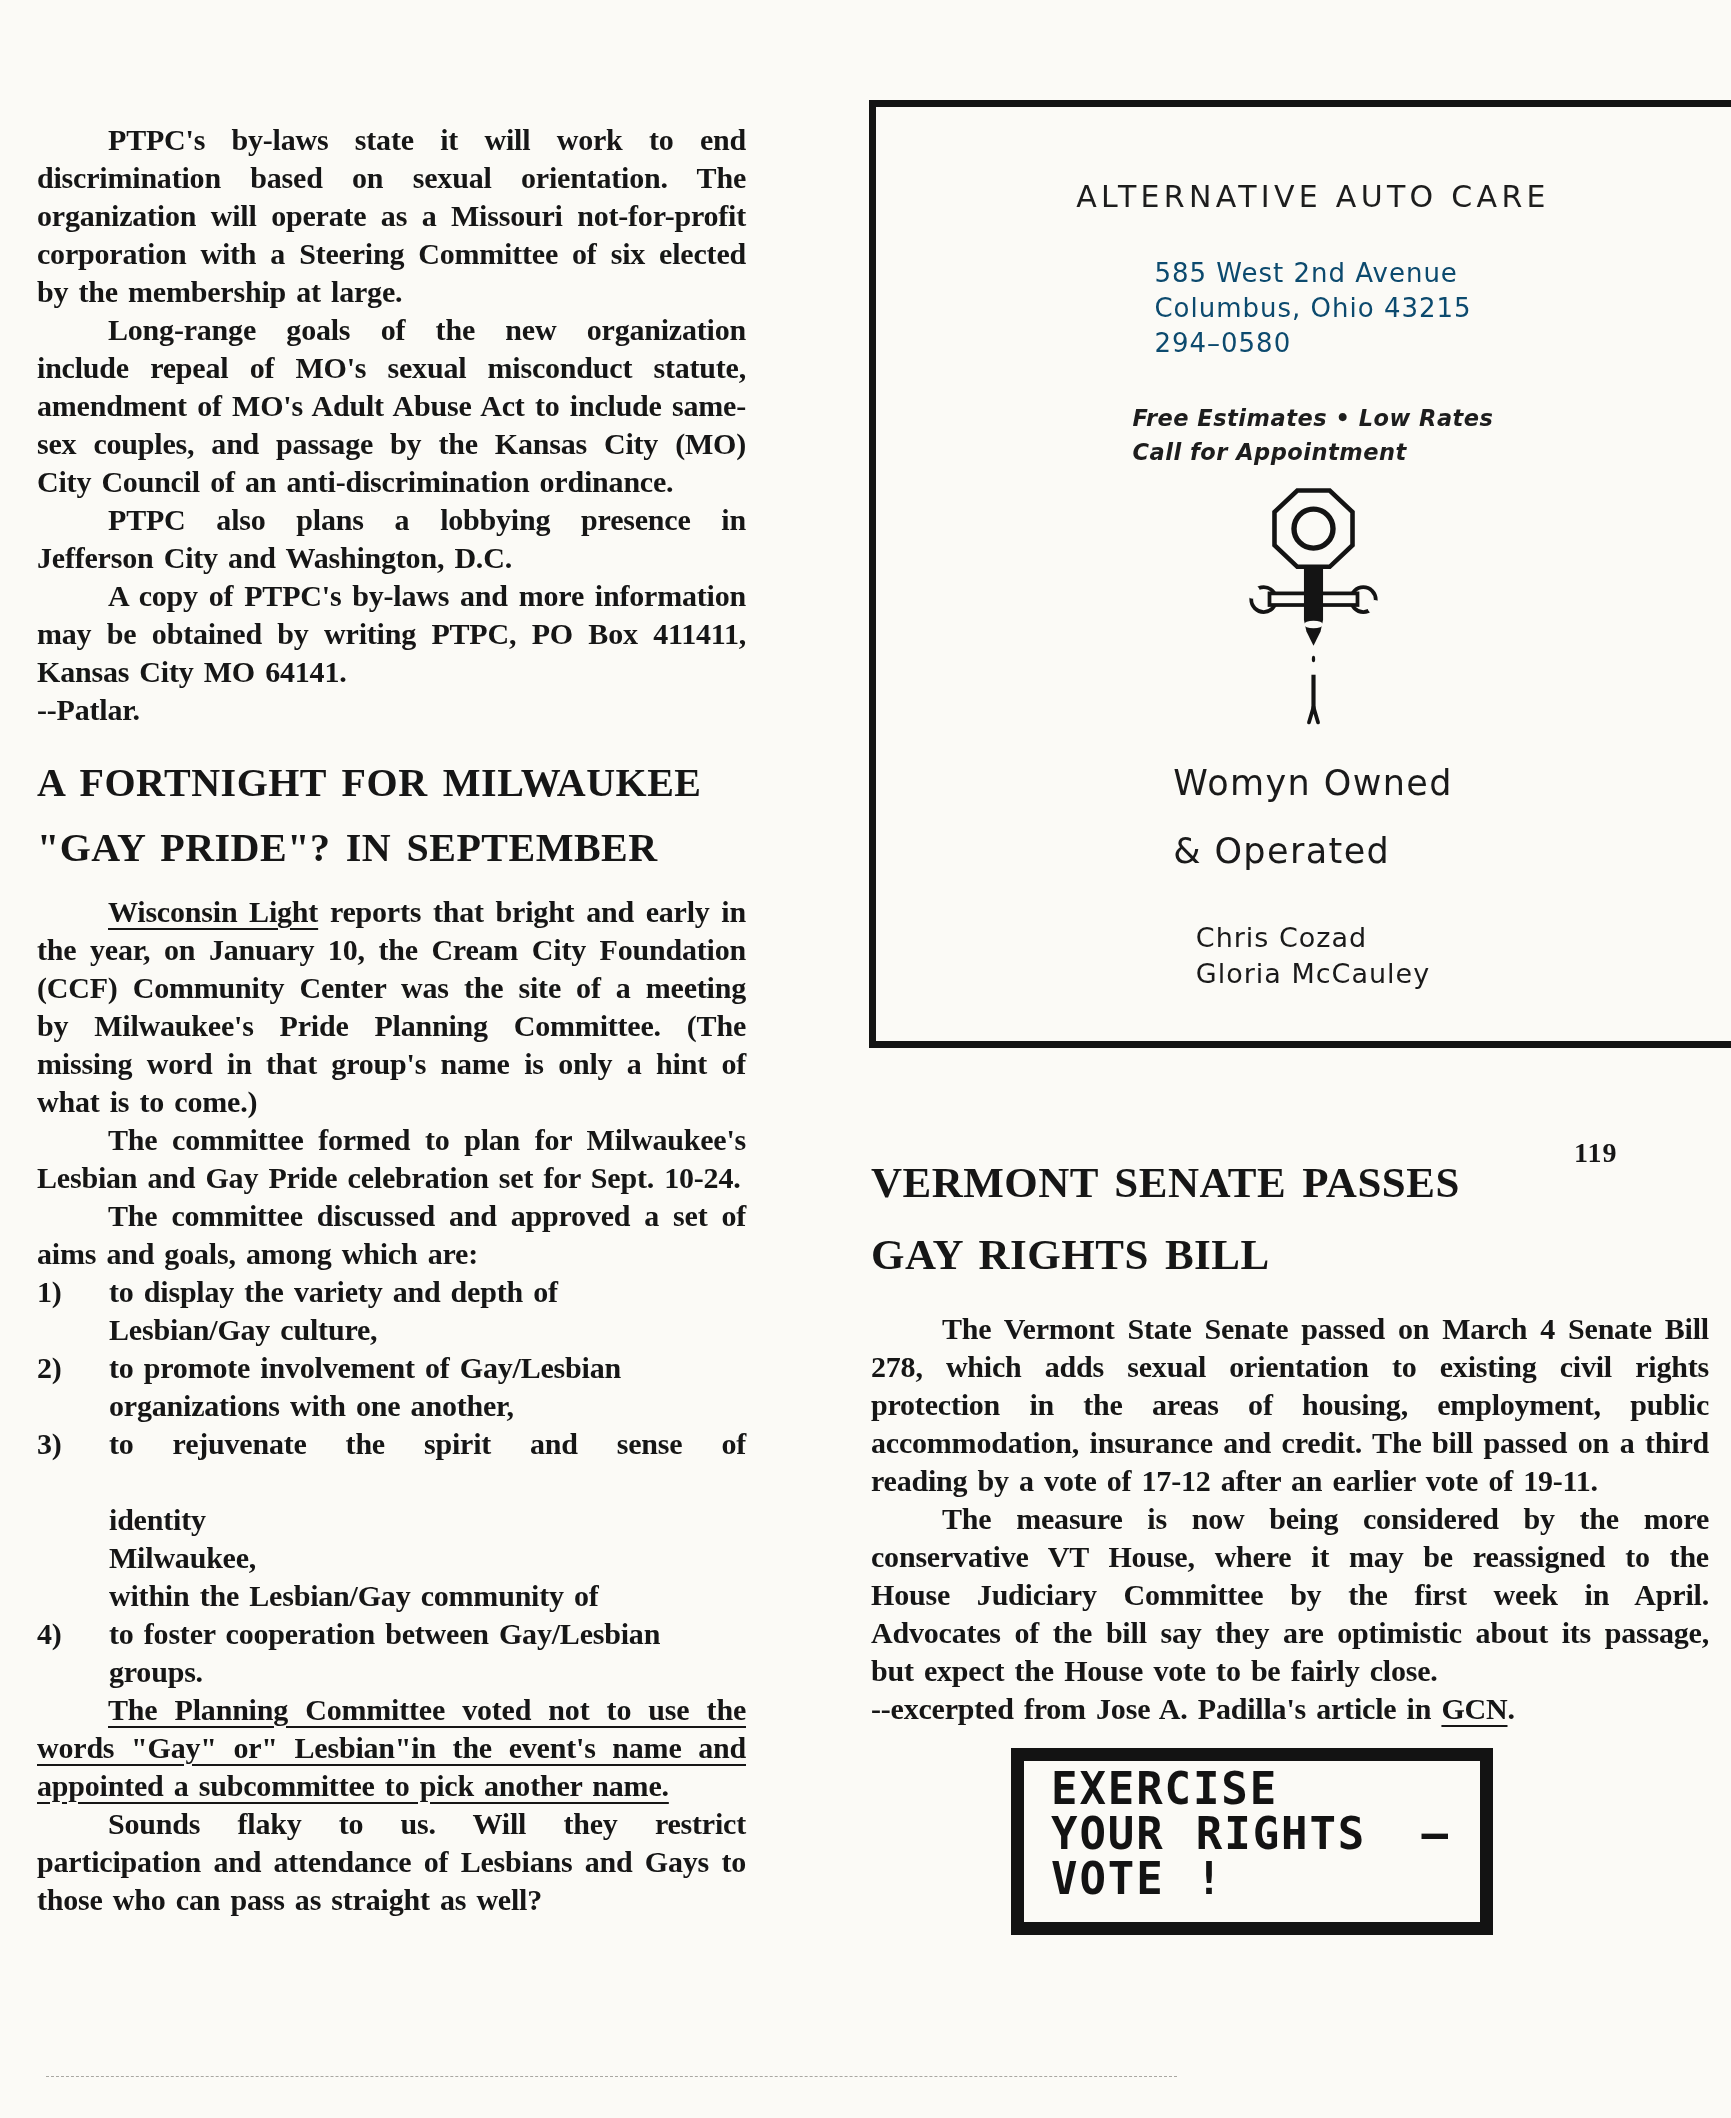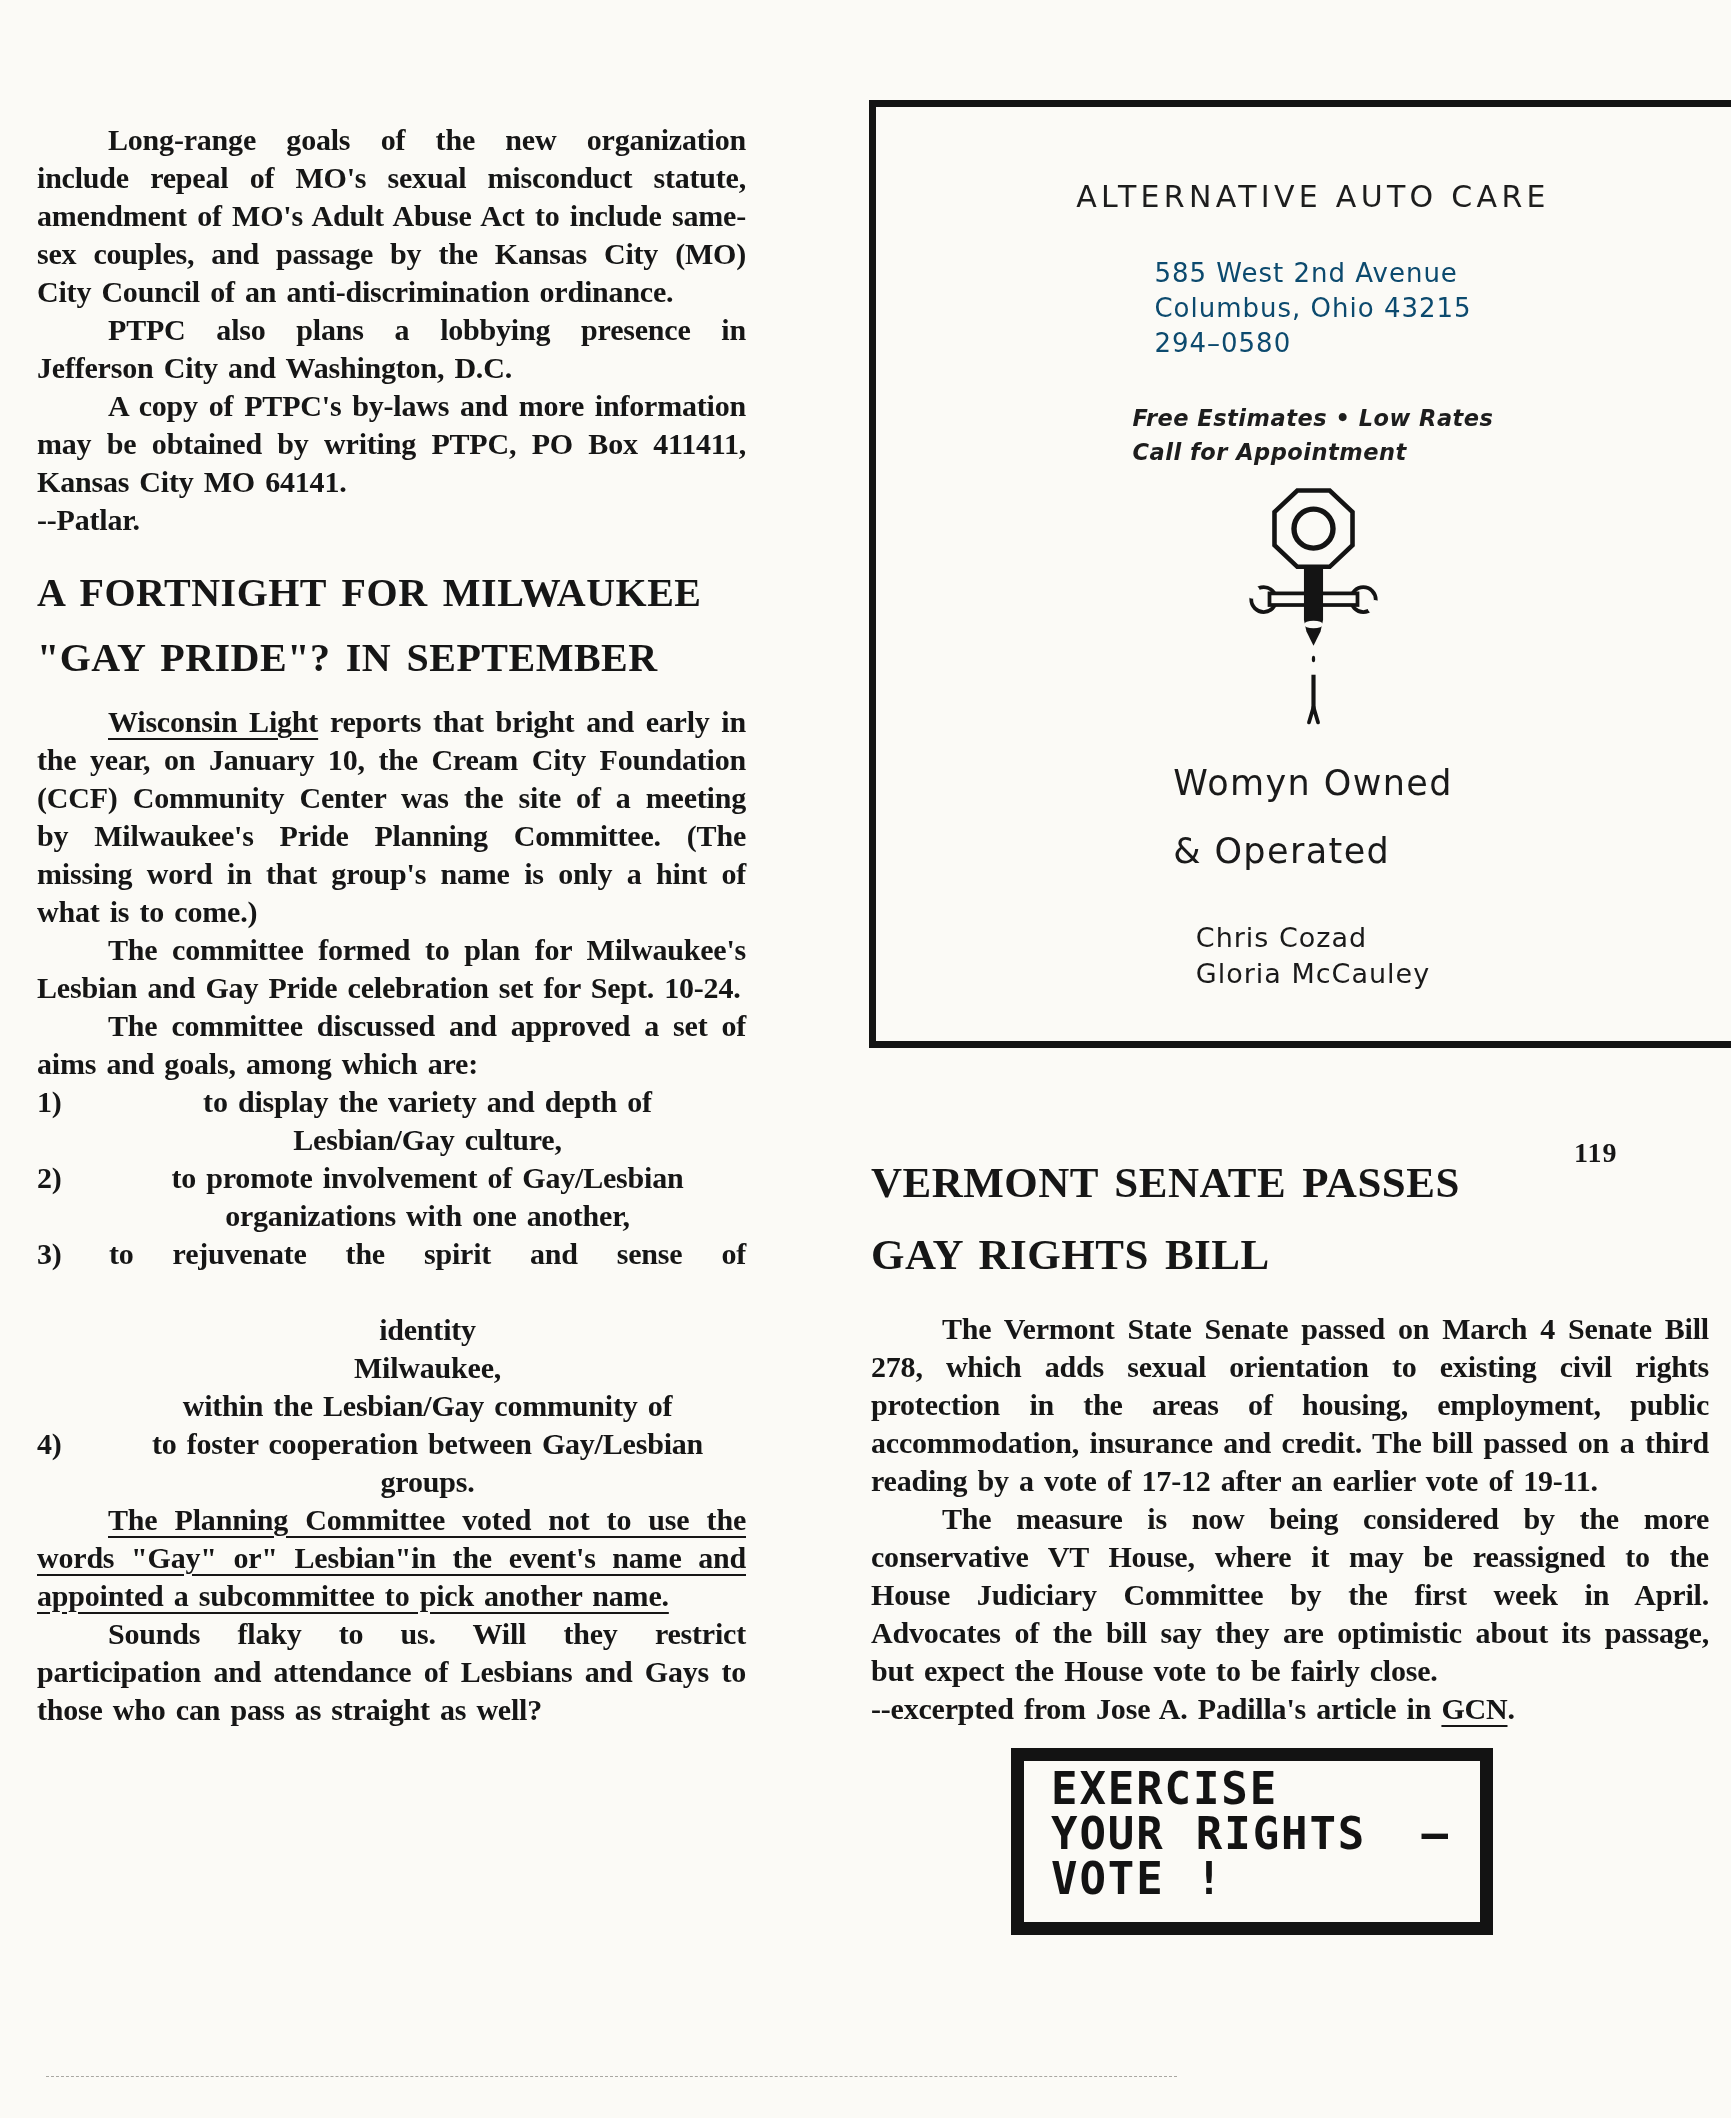--- a/index.html
+++ b/index.html
@@ -38,21 +38,21 @@
     text-indent:0;
     margin-top:21px !important;
     margin-bottom:12.5px !important;
     word-spacing:4.8px;
   }
 
   .goals { margin:0; }
   .goal { display:flex; }
   .goal-num { width:72px; flex:0 0 72px; }
   .goal-text { flex:1; text-align:left; }
-  .goal-line { text-align:center; }
+  .goal-line { text-align:left; }
   .fj { text-align:justify; }
   .fj::after { content:""; display:inline-block; width:100%; }
 
   
   #ad-box {
     position:absolute;
     left:869px; top:100px;
     width:888px; height:948px;
     box-sizing:border-box;
     border:7.7px solid #141414;
@@ -102,20 +102,21 @@
     left:46px; top:2076px; width:1131px; height:0;
     border-top:1.4px dashed #8e8c86;
     opacity:.75;
   }
 </style>
 </head>
 <body>
 
 <div class="col" id="left-col">
 
+  <p class="para-indent">PTPC's by-laws state it will work to end discrimination based on sexual orientation. The organization will operate as a Missouri not-for-profit corporation with a Steering Committee of six elected by the membership at large.</p>
   <p class="para-indent">Long-range goals of the new organization include repeal of MO's sexual misconduct statute, amendment of MO's Adult Abuse Act to include same-sex couples, and passage by the Kansas City (MO) City Council of an anti-discrimination ordinance.</p>
   <p class="para-indent">PTPC also plans a lobbying presence in Jefferson City and Washington, D.C.</p>
   <p class="para-indent">A copy of PTPC's by-laws and more information may be obtained by writing PTPC, PO Box 411411, Kansas City MO 64141.</p>
   <p>--Patlar.</p>
 
   <p class="headline"><span>A FORTNIGHT FOR MILWAUKEE</span><br><span>"GAY PRIDE"? IN SEPTEMBER</span></p>
 
   <p class="para-indent"><span class="u">Wisconsin Light</span><span> reports that bright and early in the year, on January 10, the Cream City Foundation (CCF) Community Center was the site of a meeting by Milwaukee's Pride Planning Committee. (The missing word in that group's name is only a hint of what is to come.)</span></p>
 
   <p class="para-indent">The committee formed to plan for Milwaukee's Lesbian and Gay Pride celebration set for Sept. 10-24.</p>

